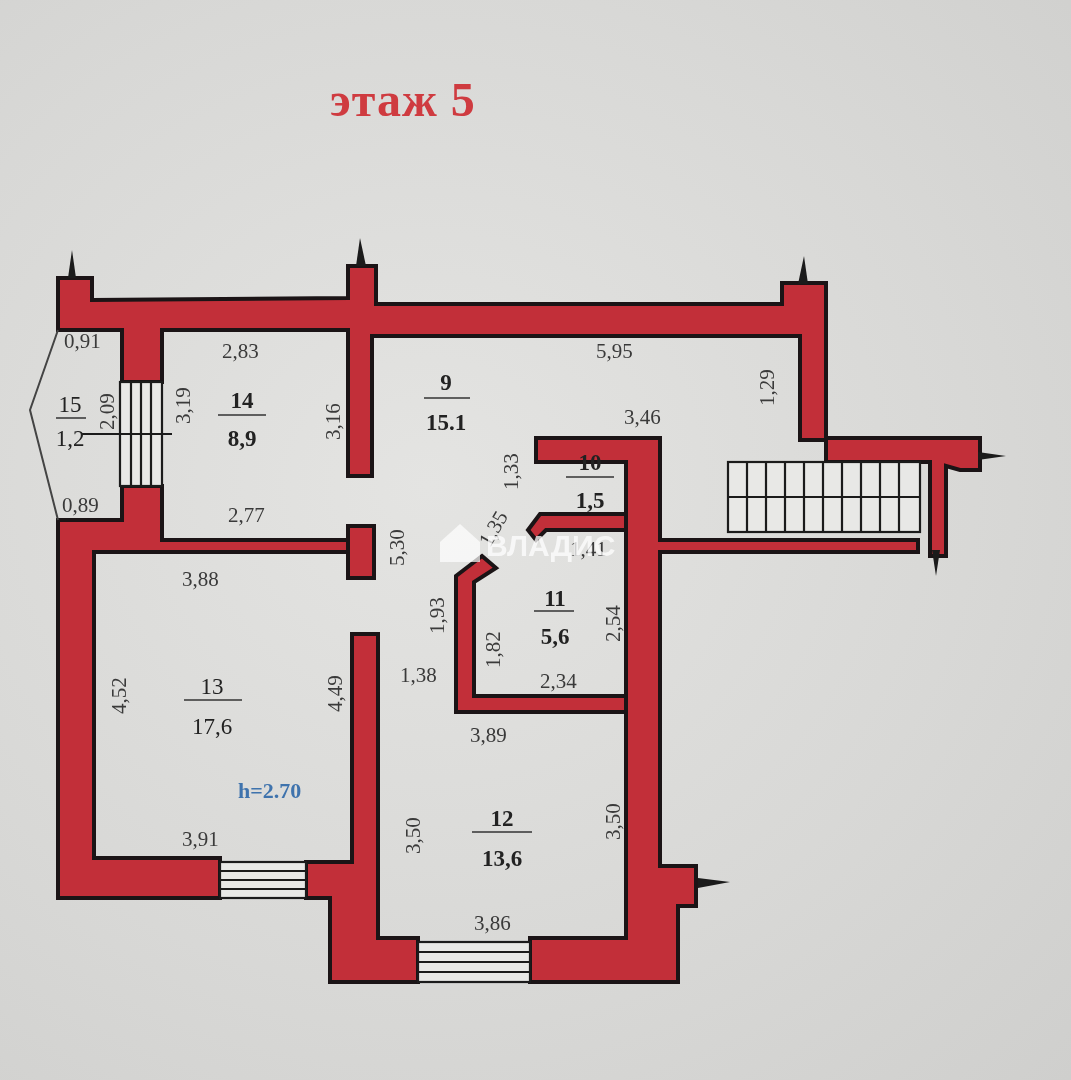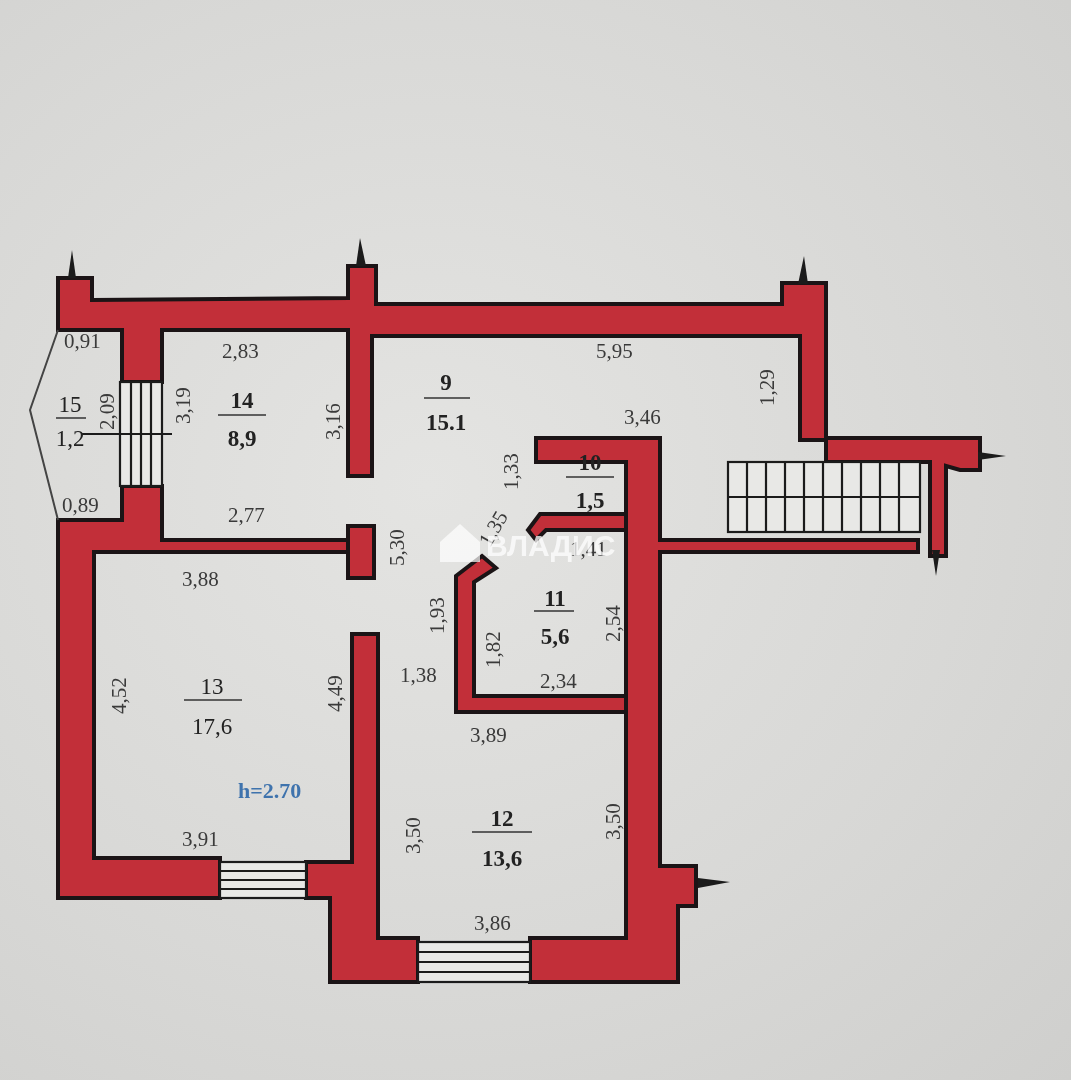--- a/index.html
+++ b/index.html
@@ -24,20 +24,21 @@
   .wm { font-family: "Liberation Sans", sans-serif; font-size: 30px; font-weight: bold; fill: #ffffff; opacity: .75; }
   .stair line { stroke: #1b1b1b; stroke-width: 2.2; }
   .stair rect { fill: #e8e8e6; stroke: #1b1b1b; stroke-width: 2.2; }
   .thin { stroke: #444; stroke-width: 2; fill: none; }
 </style>
 </head>
 <body>
 
 <div class="page">
   <div class="ghost">ᅠ</div>
+  <div class="title">этаж 5</div>
 
   <svg width="1071" height="1080" viewBox="0 0 1071 1080">
 
     <rect class="floor" x="60" y="300" width="770" height="680" fill-opacity="0"></rect>
 
     <path class="wall" d="M58,278 L92,278 L92,300 L348,298 L348,266 L376,266 L376,304 L782,304 L782,283 L826,283 L826,438 L980,438 L980,470 L960,470 L946,466 L946,556 L930,556 L930,462 L826,462 L826,440 L800,440 L800,336 L372,336 L372,476 L348,476 L348,330 L162,330 L162,382 L122,382 L122,330 L58,330 Z"></path>
 
     <path class="wall" d="M122,486 L162,486 L162,540 L348,540 L348,552 L162,552 L162,552 L94,552 L94,858 L220,858 L220,898 L58,898 L58,520 L122,520 Z"></path>
 
     <rect class="wall" x="348" y="526" width="26" height="52"></rect>

